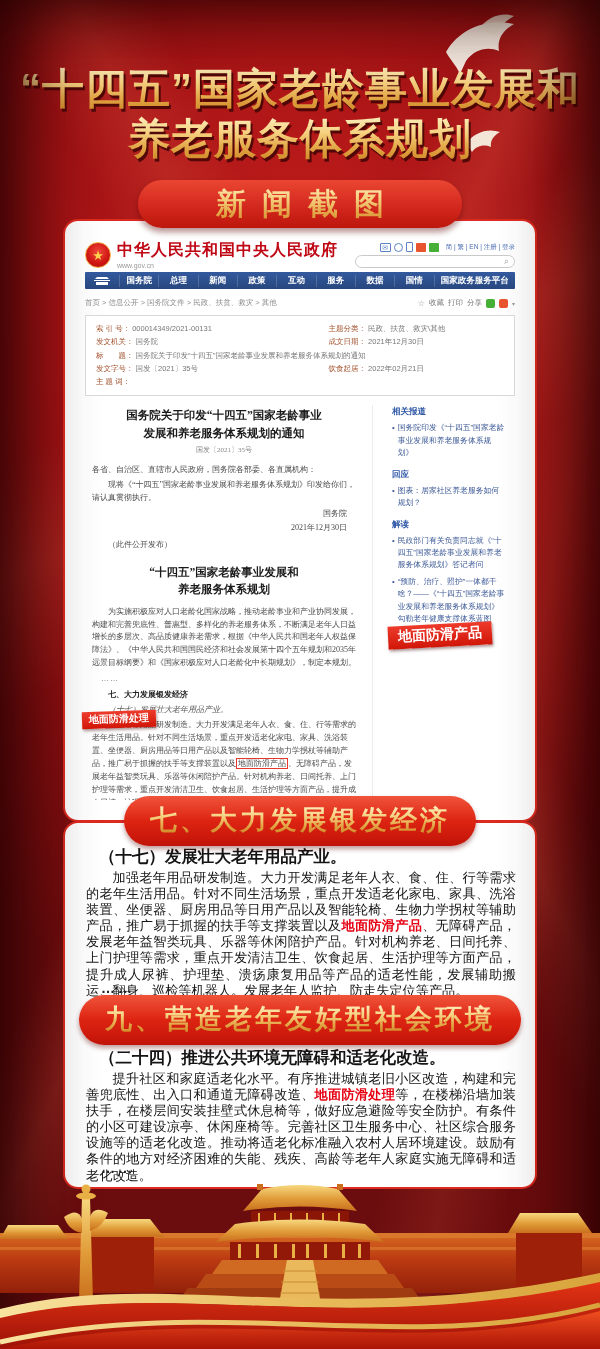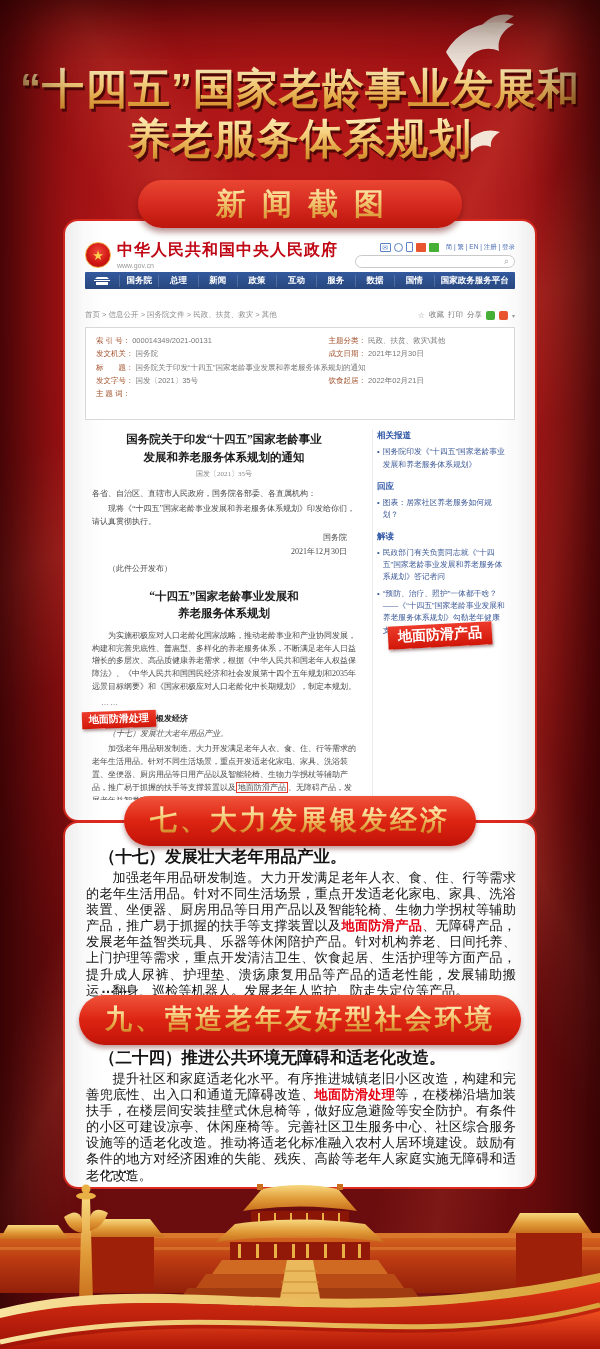--- a/index.html
+++ b/index.html
@@ -56,48 +56,48 @@
   .top-links{color:#4a6db3;font-size:6.5px;margin-left:4px;white-space:nowrap;}
   .search-pill{width:160px;height:13px;border:1px solid #c9c9c9;border-radius:8px;background:#fff;position:relative;box-sizing:border-box;}
   .search-pill input{border:0;outline:0;width:140px;height:9px;margin:1px 0 0 8px;font-size:7px;padding:0;background:transparent;}
   .mag{position:absolute;right:5px;top:0;font-size:9px;line-height:11px;color:#999;}
 
   .shot-nav{margin-top:3px;background:linear-gradient(180deg,#33599e 0%,#27477e 100%);height:17px;display:flex;align-items:center;color:#fff;font-size:8.5px;font-weight:bold;border-radius:1px;}
   .nav-home{flex:0 0 34px;text-align:center;}
   .nav-item{flex:1;text-align:center;cursor:pointer;border-left:1px solid rgba(255,255,255,.18);white-space:nowrap;}
   .nav-item.wide{flex:2.1;}
 
-  .shot-crumbs{display:flex;justify-content:space-between;align-items:center;margin-top:21px;font-size:7.5px;color:#8a8a8a;}
+  .shot-crumbs{display:flex;justify-content:space-between;align-items:center;margin-top:9px;font-size:7.5px;color:#8a8a8a;}
   .tools{display:flex;gap:4px;align-items:center;color:#777;}
   .tools .star{color:#999;font-size:8px;}
   .sq{width:9px;height:9px;border-radius:2px;display:inline-block;}
   .sq.wechat{background:#45b035;}
   .sq.weibo{background:#e8542e;}
   .caret{color:#999;font-size:6px;}
 
-  .shot-meta{margin-top:7px;border:1px solid #d8d8d8;padding:7px 10px 20px;display:grid;grid-template-columns:57% 43%;row-gap:2px;font-size:7.5px;line-height:1.5;background:#fff;}
+  .shot-meta{margin-top:7px;border:1px solid #d8d8d8;padding:7px 10px 8px;display:grid;grid-template-columns:57% 43%;row-gap:2px;font-size:7.5px;line-height:1.5;background:#fff;}
   .mrow{display:flex;gap:2px;}
   .mrow.full{grid-column:1 / -1;}
   .mlabel{color:#a2512c;white-space:nowrap;}
   .mval{color:#777;}
 
   .shot-main{display:flex;margin-top:9px;}
   .shot-doc{width:287px;padding-right:9px;font-family:"Liberation Serif",serif;font-size:8px;color:#4a4a4a;line-height:1.62;box-sizing:border-box;}
   .shot-doc p{margin:0 7px 2px;text-indent:2em;}
   .shot-doc p.no-indent{text-indent:0;}
   .doc-title{font-size:11.5px;font-weight:bold;color:#1a1a1a;text-align:center;line-height:1.5;margin:2px 0 3px;}
   .doc-no{text-align:center;font-size:7px;color:#888;margin-bottom:8px;}
   .sign{text-align:right;padding-right:16px;margin:1px 0 5px;line-height:1.7;}
   .plan-title{font-size:11.5px;font-weight:bold;color:#1a1a1a;text-align:center;line-height:1.5;margin:12px 0 7px;}
   .mini-dots{margin:3px 0 3px 2em;color:#666;letter-spacing:1px;}
   .mini-sec-title{font-weight:bold;color:#222;}
   .mini-sec-sub{font-style:italic;color:#555;}
   .boxed{border:1px solid #e8382a;padding:0 1px;}
 
-  .shot-side{width:134px;border-left:1px solid #ececec;padding-left:4px;font-size:7.8px;line-height:1.55;box-sizing:border-box;}
+  .shot-side{width:134px;border-left:1px solid #ececec;padding-left:19px;font-size:7.8px;line-height:1.55;box-sizing:border-box;}
   .side-h{font-size:8.5px;color:#2e57a6;margin:0 0 4px;font-weight:bold;}
   .side-group{margin-bottom:9px;}
   .side-item{color:#3d5a96;margin-bottom:5px;display:flex;gap:3px;cursor:pointer;}
   .bullet{color:#3d5a96;}
 
   .callout{position:absolute;background:linear-gradient(180deg,#ee3b2b,#d01608);color:#fff;font-weight:bold;
     box-shadow:1px 2px 3px rgba(60,0,0,.4);z-index:7;white-space:nowrap;}
   .callout-right{left:388px;top:624px;font-size:14px;padding:2px 10px 3px;transform:rotate(-3deg);}
   .callout-left{left:82px;top:711px;font-size:10px;padding:1px 7px 2px;transform:rotate(-2deg);}
 

